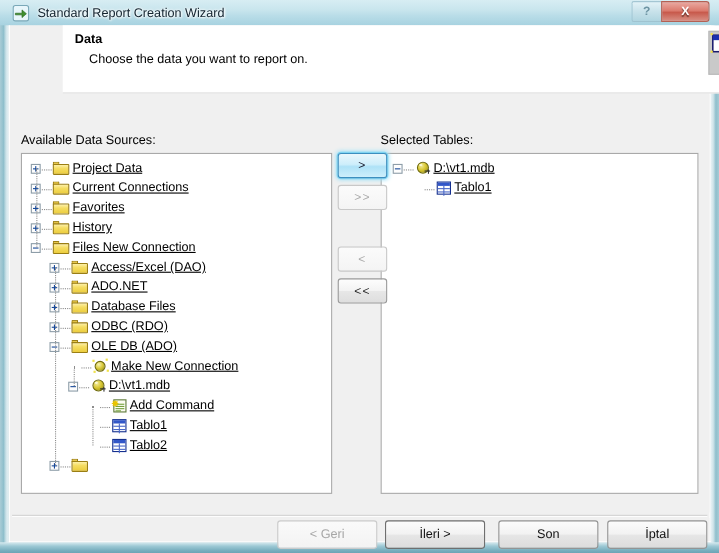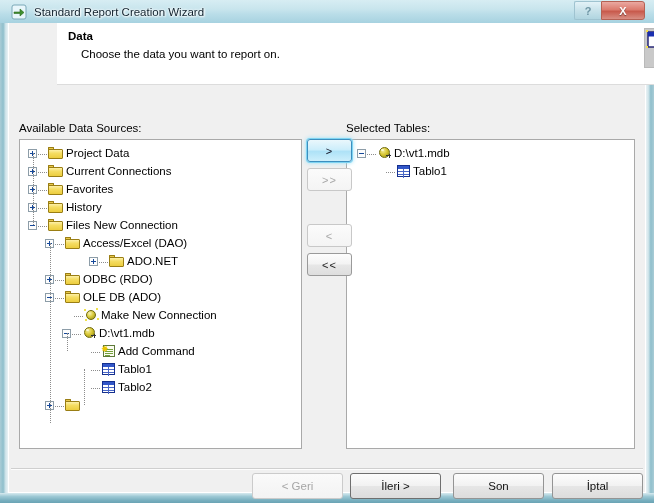--- a/index.html
+++ b/index.html
@@ -157,21 +157,21 @@
     color: #000;
   }
   .trow {
     position: relative;
     height: 18px;
     display: flex;
     align-items: center;
     white-space: nowrap;
     cursor: default;
   }
-  .trow .lbl { margin-left: 2px; line-height: 18px; }
+  .trow .lbl { margin-left: 2px; line-height: 18px; text-decoration: underline; }
 
   
   .exp {
     width: 9px; height: 9px;
     border: 1px solid #8d9da8;
     background: #fdfdfd;
     position: relative;
     flex: 0 0 auto;
     cursor: pointer;
   }
@@ -477,28 +477,37 @@
             </div>
             <div class="trow" style="padding-left: 25px;">
               <span class="exp plus"></span>
               <span class="dots"></span>
               <span class="ico ico-folder">
                 <span class="tab"></span>
                 <span class="body"></span>
               </span>
               <span class="lbl">Access/Excel (DAO)</span>
             </div>
-            <div class="trow" style="padding-left: 25px; margin-left: 44px;">
+            <div class="trow" style="padding-left: 25px;">
               <span class="exp plus"></span>
               <span class="dots"></span>
               <span class="ico ico-folder">
                 <span class="tab"></span>
                 <span class="body"></span>
               </span>
               <span class="lbl">ADO.NET</span>
+            </div>
+            <div class="trow" style="padding-left: 25px;">
+              <span class="exp plus"></span>
+              <span class="dots"></span>
+              <span class="ico ico-folder">
+                <span class="tab"></span>
+                <span class="body"></span>
+              </span>
+              <span class="lbl">Database Files</span>
             </div>
             <div class="trow" style="padding-left: 25px;">
               <span class="exp plus"></span>
               <span class="dots"></span>
               <span class="ico ico-folder">
                 <span class="tab"></span>
                 <span class="body"></span>
               </span>
               <span class="lbl">ODBC (RDO)</span>
             </div>

